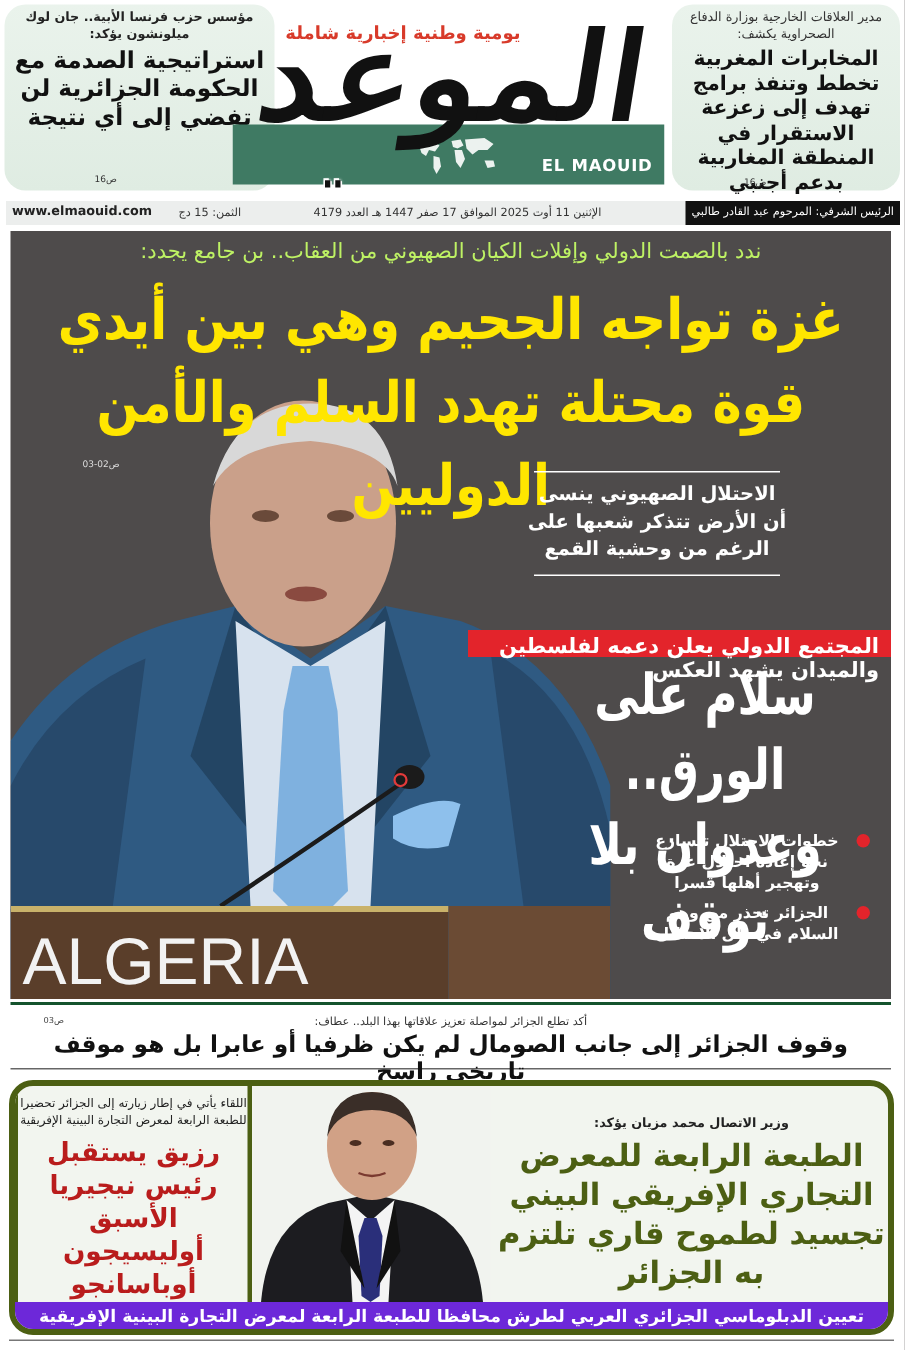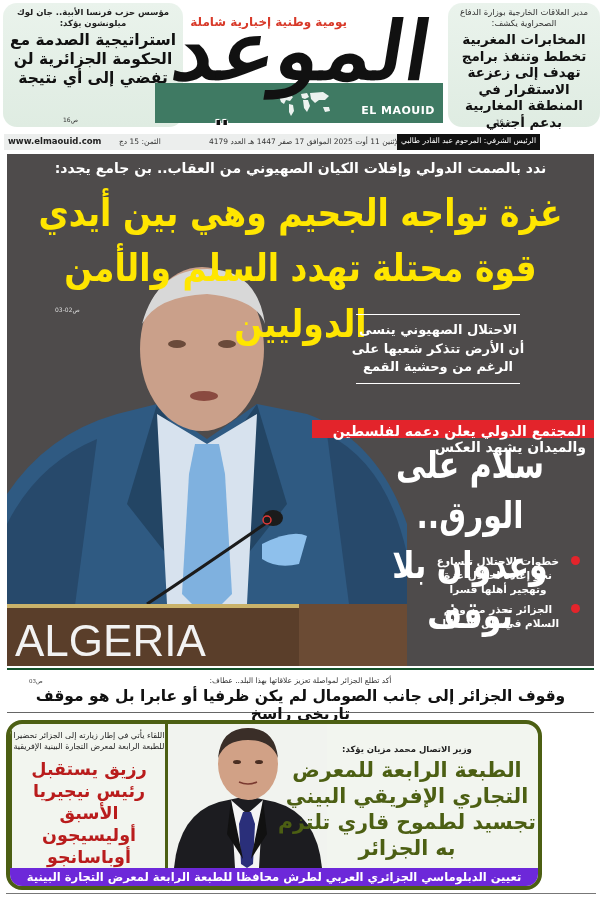--- a/index.html
+++ b/index.html
@@ -26,29 +26,29 @@
 
   .logo { position: absolute; left: 155px; top: 0; width: 288px; height: 125px; overflow: hidden; }
   .logo-band { position: absolute; left: 0; top: 83px; width: 288px; height: 40px; background: #3f7a63; }
   .logo-tagline { position: absolute; right: 96px; top: 15px; direction: rtl; color: #d83a2a; font-size: 12px; font-weight: bold; }
   .logo-main { position: absolute; right: 12px; top: -4px; direction: rtl; font-family: "DejaVu Serif", serif; font-weight: bold; font-size: 80px; line-height: 110px; color: #111; letter-spacing: -4px; transform: scaleX(1.15) skewX(-8deg); transform-origin: right center; }
   .logo-sub { position: absolute; left: 6px; top: 80px; direction: rtl; font-size: 20px; font-weight: bold; color: #111; text-shadow: 0 0 2px #fff, 0 0 2px #fff, 1px 1px 0 #fff, -1px -1px 0 #fff; margin-top: 36px; }
   .logo-latin { position: absolute; right: 8px; bottom: 8px; color: #fff; font-size: 11px; font-weight: bold; letter-spacing: 0.5px; }
   .logo-globe { position: absolute; left: 120px; top: 88px; width: 60px; height: 30px; }
 
   
-  .info-strip { position: absolute; left: 4px; top: 134px; width: 536px; height: 16px; background: #eceeed; font-size: 8px; color: #333; }
+  .info-strip { position: absolute; left: 4px; top: 134px; width: 596px; height: 16px; background: #eceeed; font-size: 8px; color: #333; }
   .info-url { position: absolute; left: 4px; top: 2px; font-weight: bold; font-size: 8.5px; color: #222; }
   .info-price { position: absolute; left: 115px; top: 3px; direction: rtl; font-size: 7.5px; }
   .info-date { position: absolute; left: 205px; top: 3px; direction: rtl; font-size: 7.5px; }
   .info-founder { position: absolute; right: 0; top: 0; height: 16px; background: #111; color: #fff; direction: rtl; padding: 2px 4px; font-size: 7.5px; }
 
   
   .hero { position: absolute; left: 7px; top: 154px; width: 587px; height: 512px; background: #4e4b4b; overflow: hidden; }
-  .hero-kicker { position: absolute; left: 0; top: 6px; width: 100%; text-align: center; direction: rtl; color: #ffffff; font-size: 14px; font-weight: bold; }
+  .hero-kicker { position: absolute; left: 0; top: 6px; width: 100%; text-align: center; direction: rtl; color: #bef264; font-size: 14px; font-weight: normal; }
   .hero-headline { position: absolute; left: 0; top: 32px; width: 100%; text-align: center; direction: rtl; color: #ffe600; font-size: 33px; font-weight: bold; line-height: 48px; letter-spacing: -0.5px; transform: scaleY(1.15); transform-origin: top center; }
   .hero-pageref { position: absolute; left: 48px; top: 152px; font-size: 6px; color: #ddd; }
 
   .photo { position: absolute; left: 0; top: 110px; width: 400px; height: 402px; }
   .photo svg { width: 100%; height: 100%; display: block; }
 
   .sub-quote { position: absolute; right: 68px; top: 160px; width: 176px; text-align: center; direction: rtl; color: #fff; font-size: 13px; font-weight: bold; line-height: 18.5px; }
   .sub-quote-line { height: 1px; background: #fff; margin: 0 auto; width: 164px; }
   .sub-quote-line.top { margin-bottom: 6px; }
   .sub-quote-line.bottom { margin-top: 6px; }
@@ -61,21 +61,21 @@
   .bullet { position: relative; padding-right: 14px; margin-bottom: 6px; }
   .bullet-dot { position: absolute; right: 0; top: 2px; width: 9px; height: 9px; border-radius: 50%; background: #e3242b; }
 
   
   .somalia { position: absolute; left: 7px; top: 668px; width: 587px; height: 45px; border-top: 2px solid #14532d; border-bottom: 1px solid #666; direction: rtl; text-align: center; }
   .somalia-kicker { font-size: 7.5px; color: #333; margin-top: 6px; }
   .somalia-head { font-size: 15.5px; font-weight: bold; color: #111; margin-top: 2px; }
   .somalia-ref { position: absolute; left: 22px; top: 8px; font-size: 5.5px; color: #444; }
 
   
-  .green-frame { position: absolute; left: 6px; top: 720px; width: 536px; height: 170px; border: 4px solid #4c5f13; border-radius: 16px; background: #f2f5ef; overflow: hidden; }
+  .green-frame { position: absolute; left: 6px; top: 720px; width: 590px; height: 170px; border: 4px solid #4c5f13; border-radius: 16px; background: #f2f5ef; overflow: hidden; }
   .gf-left { position: absolute; left: 0; top: 0; width: 156px; height: 144px; direction: rtl; text-align: center; padding-top: 6px; border-left: 2px solid #4c5f13; }
   .gf-left-kicker { font-size: 8px; color: #222; line-height: 11px; }
   .gf-left-head { font-size: 17.5px; font-weight: bold; color: #b91c1c; line-height: 22px; margin-top: 6px; }
   .gf-left-ref { font-size: 5.5px; color: #444; }
   .gf-divider { position: absolute; left: 155px; top: 0; width: 3px; height: 144px; background: #4c5f13; }
   .gf-photo { position: absolute; left: 159px; top: 0; width: 158px; height: 144px; }
   .gf-photo svg { width: 100%; height: 100%; display: block; }
   .gf-right { position: absolute; right: 0; top: 0; width: 262px; height: 144px; direction: rtl; text-align: center; padding-top: 20px; }
   .gf-right-kicker { font-size: 8.5px; font-weight: bold; color: #222; }
   .gf-right-head { font-size: 20.5px; font-weight: bold; color: #4c5f13; line-height: 26px; margin-top: 3px; }

